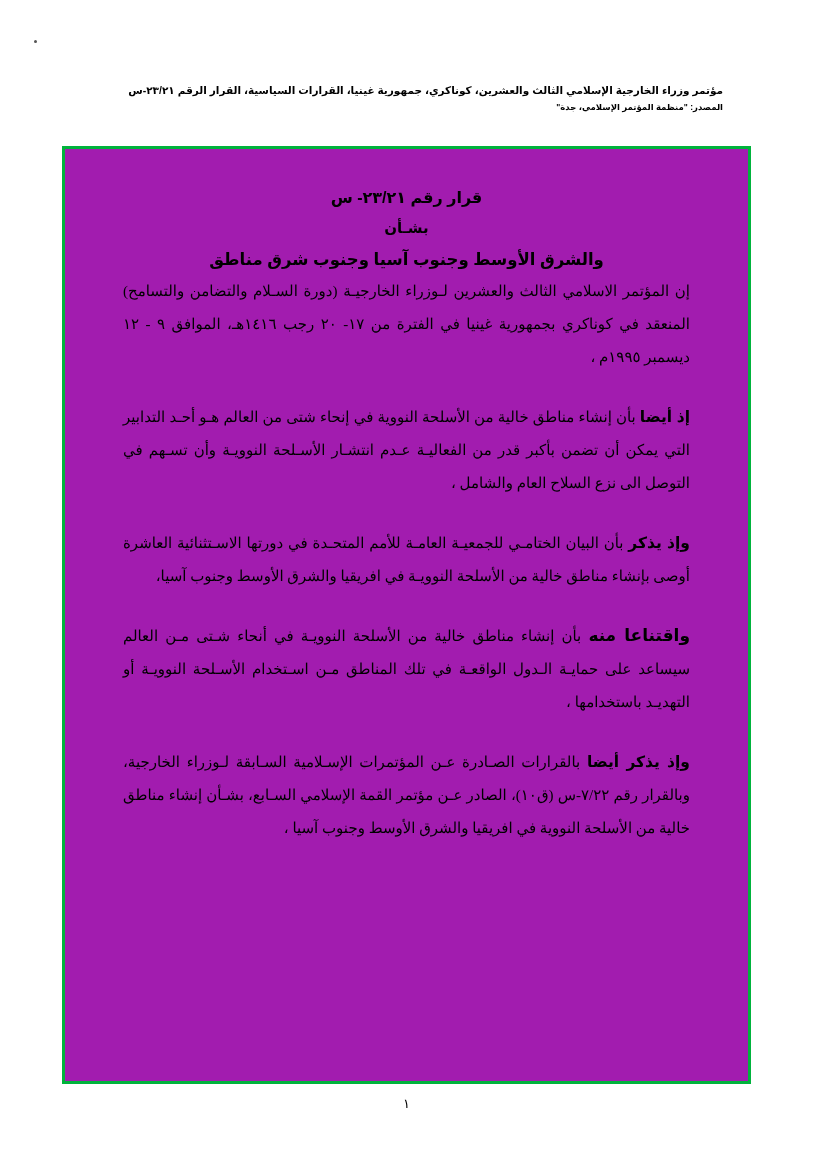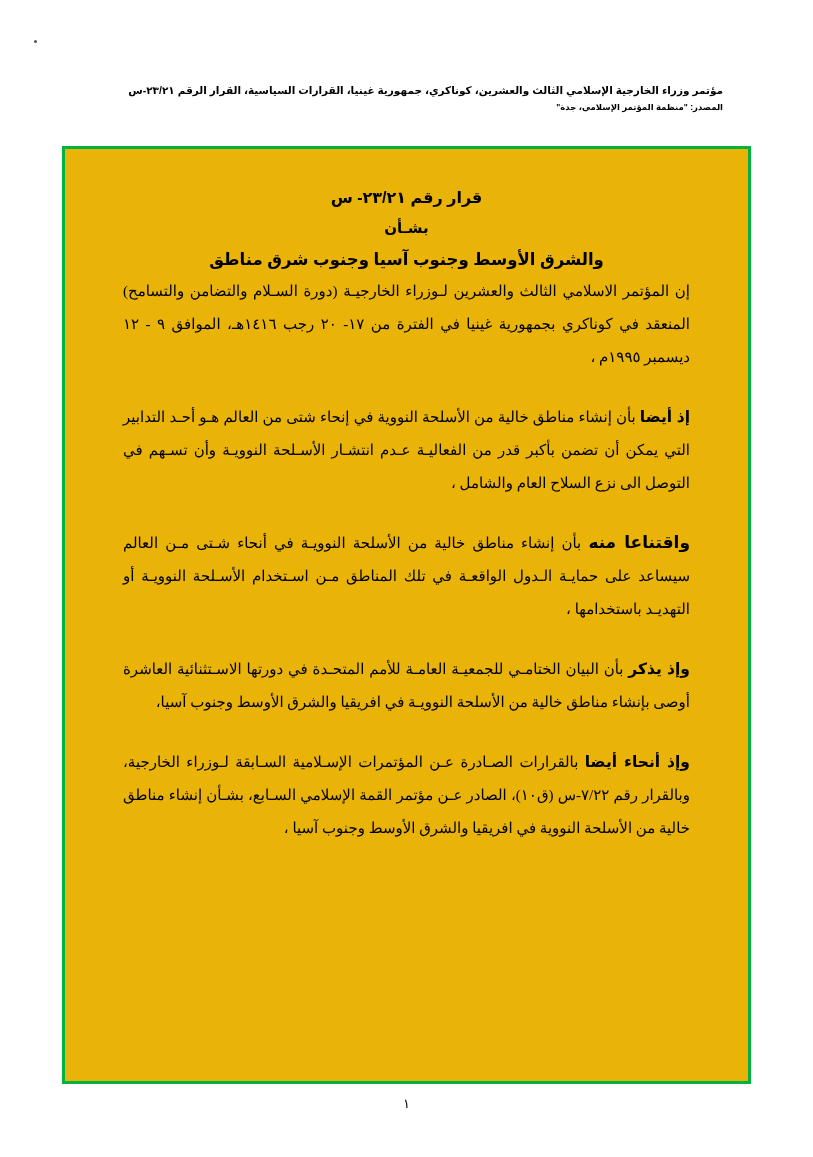--- a/index.html
+++ b/index.html
@@ -48,21 +48,21 @@
 
   
   .frame {
     position: absolute;
     top: 146px;
     right: 62px;
     left: 62px;
     height: 938px;
     border: 3px solid #00b33c;
     box-sizing: border-box;
-    background: #eab308;
+    background: #a21caf;
   }
   .frame-inner {
     padding: 34px 52px 0 52px;
     box-sizing: border-box;
     height: 100%;
     overflow: hidden;
   }
 
   
   .title-block {
@@ -147,25 +147,25 @@
         <div class="t t2">بشـأن</div>
         <div class="t t4">والشرق الأوسط وجنوب آسيا وجنوب شرق مناطق</div>
       </div>
 
       <div class="body">
 
         <p class="para"><span>إن المؤتمر الاسلامي الثالث والعشرين لـوزراء الخارجيـة (دورة السـلام والتضامن والتسامح) المنعقد في كوناكري بجمهورية غينيا في الفترة من ١٧- ٢٠ رجب ١٤١٦هـ، الموافق ٩ - ١٢ ديسمبر ١٩٩٥م ،</span></p>
 
         <p class="para"><span class="lead">إذ أيضا</span><span> بأن إنشاء مناطق خالية من الأسلحة النووية في إنحاء شتى من العالم هـو أحـد التدابير التي يمكن أن تضمن بأكبر قدر من الفعاليـة عـدم انتشـار الأسـلحة النوويـة وأن تسـهم في التوصل الى نزع السلاح العام والشامل ،</span></p>
 
+        <p class="para"><span class="lead">وإذ يذكر</span><span> بأن البيان الختامـي للجمعيـة العامـة للأمم المتحـدة في دورتها الاسـتثنائية العاشرة أوصى بإنشاء مناطق خالية من الأسلحة النوويـة في افريقيا والشرق الأوسط وجنوب آسيا،</span></p>
+
         <p class="para"><span class="lead-lg">واقتناعا منه</span><span> بأن إنشاء مناطق خالية من الأسلحة النوويـة في أنحاء شـتى مـن العالم سيساعد على حمايـة الـدول الواقعـة في تلك المناطق مـن اسـتخدام الأسـلحة النوويـة أو التهديـد باستخدامها ،</span></p>
 
-        <p class="para"><span class="lead">وإذ يذكر</span><span> بأن البيان الختامـي للجمعيـة العامـة للأمم المتحـدة في دورتها الاسـتثنائية العاشرة أوصى بإنشاء مناطق خالية من الأسلحة النوويـة في افريقيا والشرق الأوسط وجنوب آسيا،</span></p>
-
-        <p class="para"><span class="lead">وإذ أنحاء أيضا</span><span> بالقرارات الصـادرة عـن المؤتمرات الإسـلامية السـابقة لـوزراء الخارجية، وبالقرار رقم ٧/٢٢-س (ق١٠)، الصادر عـن مؤتمر القمة الإسلامي السـابع، بشـأن إنشاء مناطق خالية من الأسلحة النووية في افريقيا والشرق الأوسط وجنوب آسيا ،</span></p>
+        <p class="para"><span class="lead">وإذ يذكر أيضا</span><span> بالقرارات الصـادرة عـن المؤتمرات الإسـلامية السـابقة لـوزراء الخارجية، وبالقرار رقم ٧/٢٢-س (ق١٠)، الصادر عـن مؤتمر القمة الإسلامي السـابع، بشـأن إنشاء مناطق خالية من الأسلحة النووية في افريقيا والشرق الأوسط وجنوب آسيا ،</span></p>
 
 
       </div>
     </div>
   </div>
 
   <div class="page-number">١</div>
 
 </div>
 

